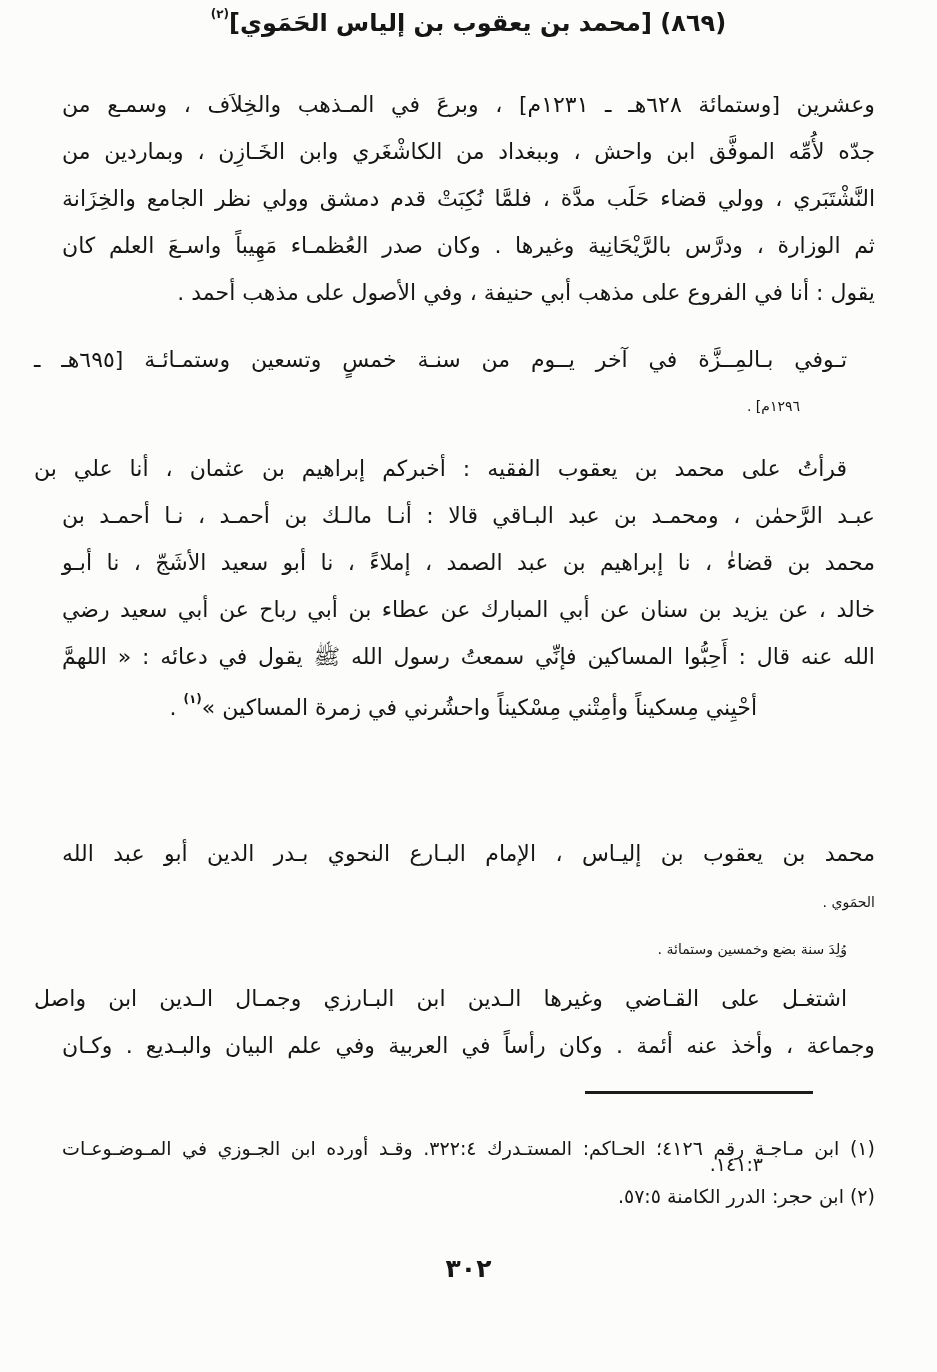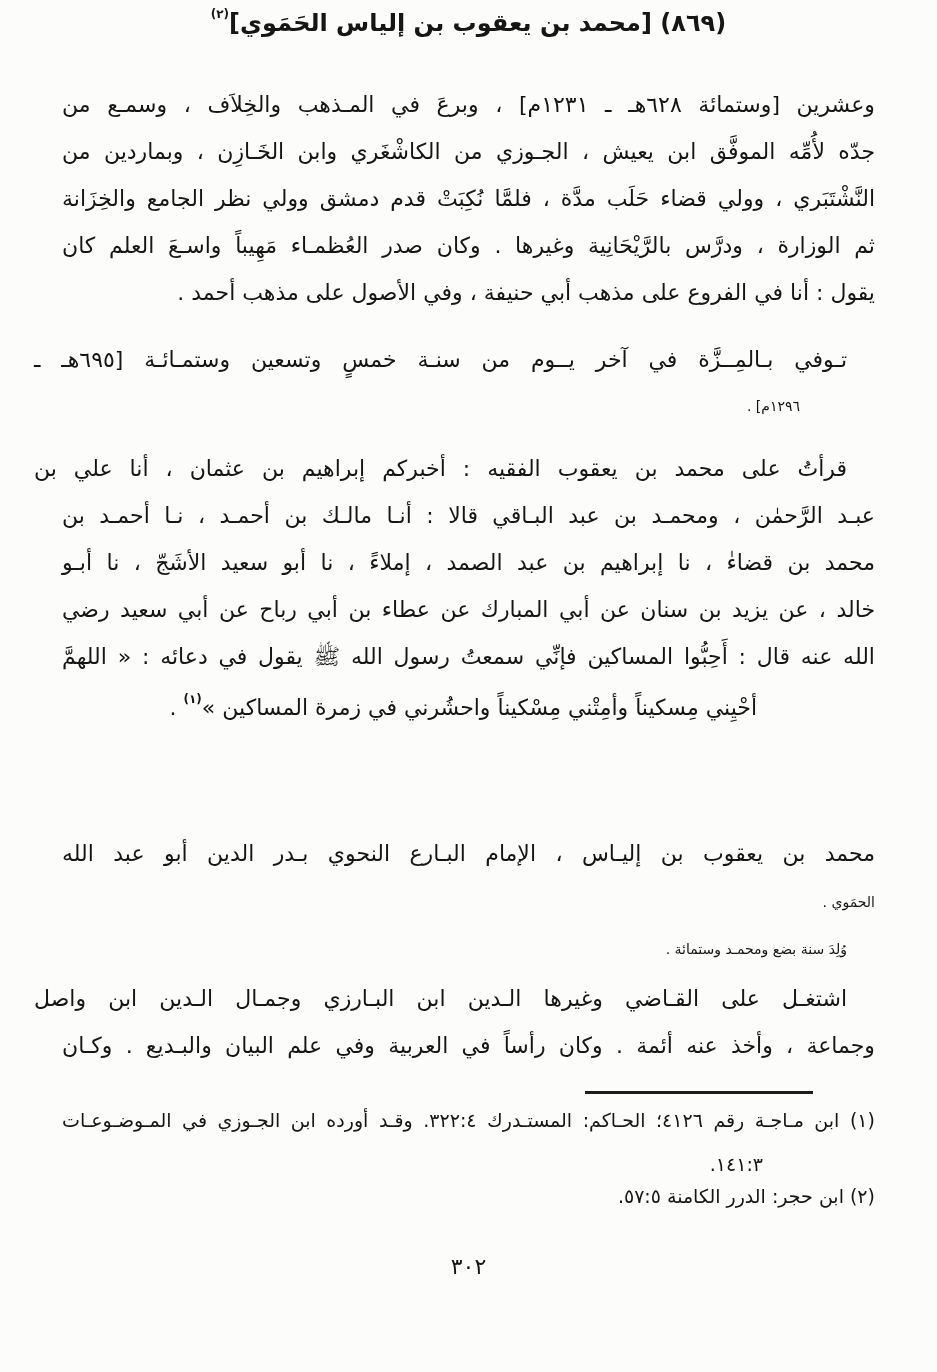--- a/index.html
+++ b/index.html
@@ -58,38 +58,38 @@
     top:1091px; right:124px;
     width:228px; height:3px;
     background:#1c1c1c;
   }
   .fn {
     position:absolute;
     font-size:19px; line-height:28px;
   }
   .fn.justified {
     right:62px; width:813px;
-    text-align:justify; text-align-last:justify;
+    text-align:justify; text-align-last:justify;margin-top:28px;
   }
   .fn.rightalign { text-align:right; white-space:nowrap; }
   .pageno {
     position:absolute;
     left:0; right:0; top:1254px;
     text-align:center;
-    font-size:22px; font-weight:normal;
+    font-size:25px; font-weight:bold;
     letter-spacing:6px;
   }
 </style>
 </head>
 <body>
 
 <div class="page">
 
   <div class="line" style="top:88px">وعشرين [وستمائة ٦٢٨هـ ـ ١٢٣١م] ، وبرعَ في المـذهب والخِلاَف ، وسمـع من</div>
-  <div class="line" style="top:135px">جدّه لأُمِّه الموفَّق ابن يعيش ، الجـوزي من الكاشْغَري وابن الخَـازِن ، وبماردين من</div>
+  <div class="line" style="top:135px">جدّه لأُمِّه الموفَّق ابن واحش ، وببغداد من الكاشْغَري وابن الخَـازِن ، وبماردين من</div>
   <div class="line" style="top:182px">النَّشْتَبَري ، وولي قضاء حَلَب مدَّة ، فلمَّا نُكِبَتْ قدم دمشق وولي نظر الجامع والخِزَانة</div>
   <div class="line" style="top:229px">ثم الوزارة ، ودرَّس بالرَّيْحَانِية وغيرها . وكان صدر العُظمـاء مَهِيباً واسـعَ العلم كان</div>
   <div class="line endline" style="top:276px">يقول : أنا في الفروع على مذهب أبي حنيفة ، وفي الأصول على مذهب أحمد .</div>
 
   <div class="line indent" style="top:343px">تـوفي بـالمِــزَّة في آخر يــوم من سنـة خمسٍ وتسعين وستمـائـة [٦٩٥هـ ـ</div>
   <div class="frag" style="top:390px; right:137px">١٢٩٦م] .</div>
 
   <div class="line indent" style="top:452px">قرأتُ على محمد بن يعقوب الفقيه : أخبركم إبراهيم بن عثمان ، أنا علي بن</div>
   <div class="line" style="top:499px">عبـد الرَّحمٰن ، ومحمـد بن عبد البـاقي قالا : أنـا مالـك بن أحمـد ، نـا أحمـد بن</div>
   <div class="line" style="top:546px">محمد بن قضاءٰ ، نا إبراهيم بن عبد الصمد ، إملاءً ، نا أبو سعيد الأشَجّ ، نا أبـو</div>
@@ -99,21 +99,21 @@
     <span>أحْيِني مِسكيناً وأمِتْني مِسْكيناً واحشُرني في زمرة المساكين »</span><sup class="fnref">(١)</sup><span> .</span>
   </div>
 
   <div class="heading">
     <span>(٨٦٩) [محمد بن يعقوب بن إلياس الحَمَوي]</span><sup class="fnref">(٢)</sup>
   </div>
 
   <div class="line" style="top:837px">محمد بن يعقوب بن إليـاس ، الإمام البـارع النحوي بـدر الدين أبو عبد الله</div>
   <div class="frag" style="top:886px; right:62px">الحمَوي .</div>
 
-  <div class="frag" style="top:933px; right:90px">وُلِدَ سنة بضع ومحمـد وستمائة .</div>
+  <div class="frag" style="top:933px; right:90px">وُلِدَ سنة بضع وخمسين وستمائة .</div>
 
   <div class="line indent" style="top:982px">اشتغـل على القـاضي وغيرها الـدين ابن البـارزي وجمـال الـدين ابن واصل</div>
   <div class="line" style="top:1029px">وجماعة ، وأخذ عنه أئمة . وكان رأساً في العربية وفي علم البيان والبـديع . وكـان</div>
 
   <div class="separator"></div>
 
   <div class="fn justified" style="top:1106px">(١) ابن مـاجـة رقم ٤١٢٦؛ الحـاكم: المستـدرك ٣٢٢:٤. وقـد أورده ابن الجـوزي في المـوضـوعـات</div>
   <div class="fn rightalign" style="top:1150px; right:174px">١٤١:٣.</div>
   <div class="fn rightalign" style="top:1182px; right:62px">(٢) ابن حجر: الدرر الكامنة ٥٧:٥.</div>
 

